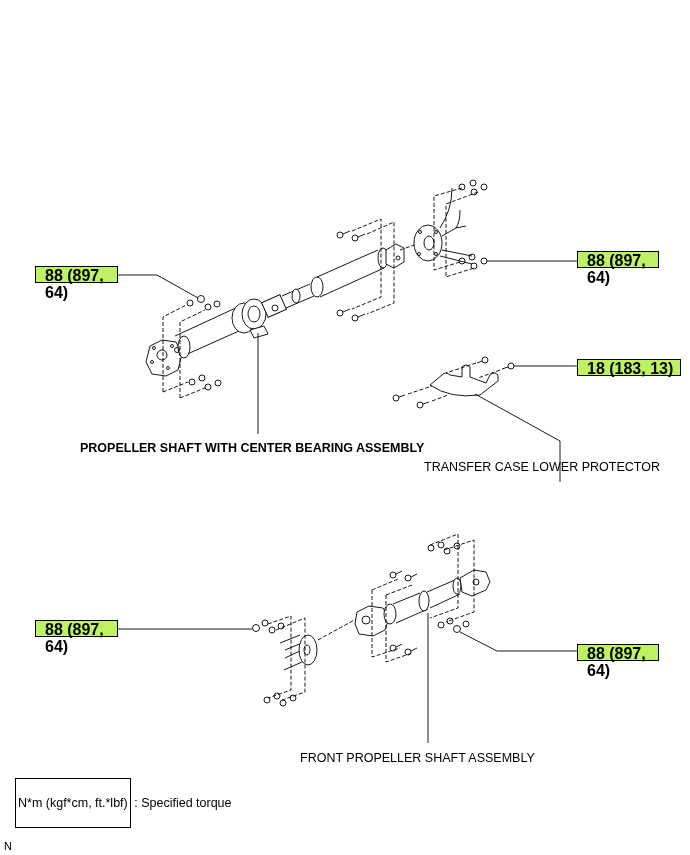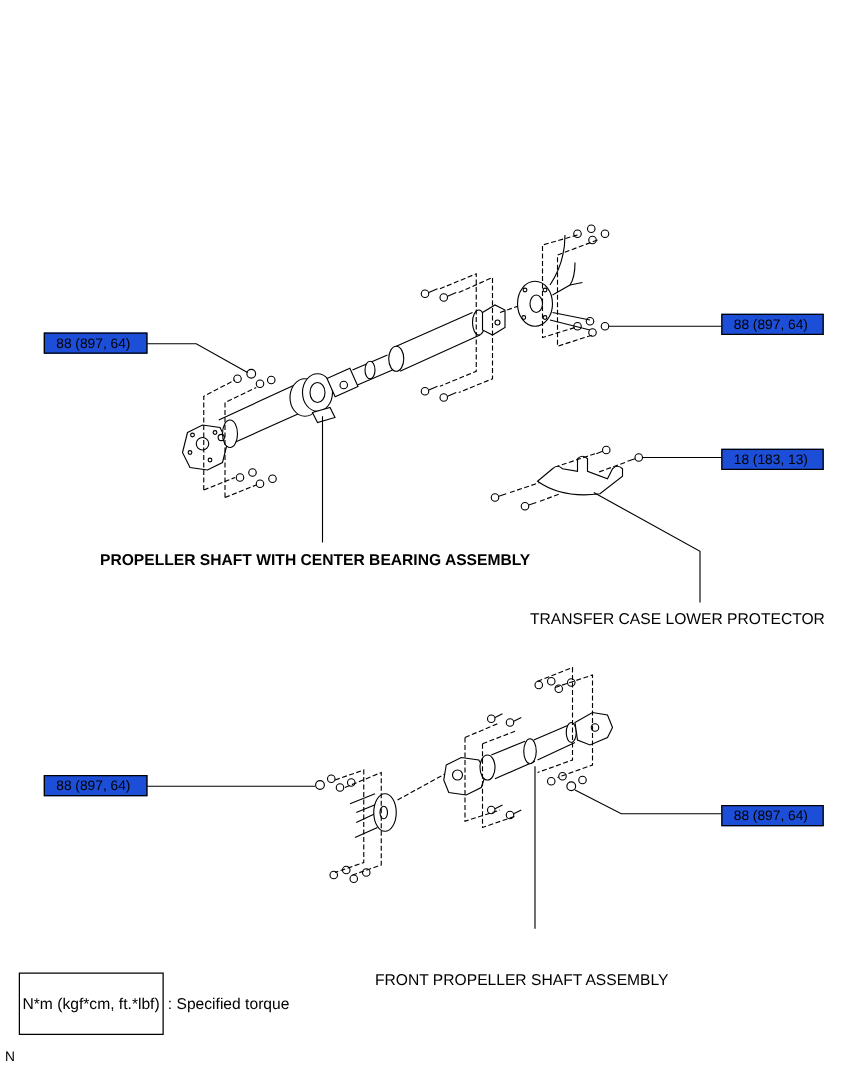--- a/index.html
+++ b/index.html
@@ -1,18 +1,18 @@
 <!DOCTYPE html>
 <html><head>
 <meta charset="utf-8">
 <style>
   html, body { margin:0; padding:0; background:#ffffff; }
   body { width:690px; height:855px; position:relative; overflow:hidden; font-family:"Liberation Sans", sans-serif; color:#000; }
   #diagram { position:absolute; left:0; top:0; width:690px; height:855px; }
-  .callout { position:absolute; height:17px; border:1px solid #000; background:#1d4ed8; font-weight:normal; font-size:11px; line-height:17px; padding-left:9px; box-sizing:border-box; }
+  .callout { position:absolute; height:17px; border:1px solid #000; background:#bef264; font-weight:bold; font-size:16px; line-height:17px; padding-left:9px; box-sizing:border-box; }
   .label { position:absolute; font-size:12.5px; white-space:nowrap; }
   .legend { position:absolute; left:15px; top:796px; font-size:12.5px; white-space:nowrap; }
   .legend .box { border:1px solid #000; padding:17px 2px; }
   .corner { position:absolute; left:4px; top:840px; font-size:11px; }
 </style>
 </head>
 <body>
 
 <svg id="diagram" viewBox="0 0 690 855" xmlns="http://www.w3.org/2000/svg">
   <g fill="none" stroke="#000" stroke-width="0.9">
@@ -208,26 +208,26 @@
       <path d="M460 632 L497 651 L577 651"></path>
       <line x1="258" y1="333" x2="258" y2="434"></line>
       <path d="M475 394 L560 441 L560 482"></path>
       <line x1="428" y1="613" x2="428" y2="743"></line>
     </g>
   </g>
 </svg>
 
 <div class="callout" style="left:35px;top:266px;width:83px;">88 (897, 64)</div>
 <div class="callout" style="left:577px;top:251px;width:82px;">88 (897, 64)</div>
-<div class="callout" style="left:577px;top:359px;width:82px;">18 (183, 13)</div>
+<div class="callout" style="left:577px;top:359px;width:104px;">18 (183, 13)</div>
 <div class="callout" style="left:35px;top:620px;width:83px;">88 (897, 64)</div>
 <div class="callout" style="left:577px;top:644px;width:82px;">88 (897, 64)</div>
 
 <div class="label" style="left:80px;top:441px;font-weight:bold;">PROPELLER SHAFT WITH CENTER BEARING ASSEMBLY</div>
-<div class="label" style="left:424px;top:488px;">TRANSFER CASE LOWER PROTECTOR</div>
-<div class="label" style="left:300px;top:751px;margin-top:26px;">FRONT PROPELLER SHAFT ASSEMBLY</div>
+<div class="label" style="left:424px;top:460px;">TRANSFER CASE LOWER PROTECTOR</div>
+<div class="label" style="left:300px;top:751px;">FRONT PROPELLER SHAFT ASSEMBLY</div>
 
 <div class="legend">
   <span class="box">N*m (kgf*cm, ft.*lbf)</span>
   <span>: Specified torque</span>
 </div>
 
 <div class="corner">N</div>
 
 </body></html>

